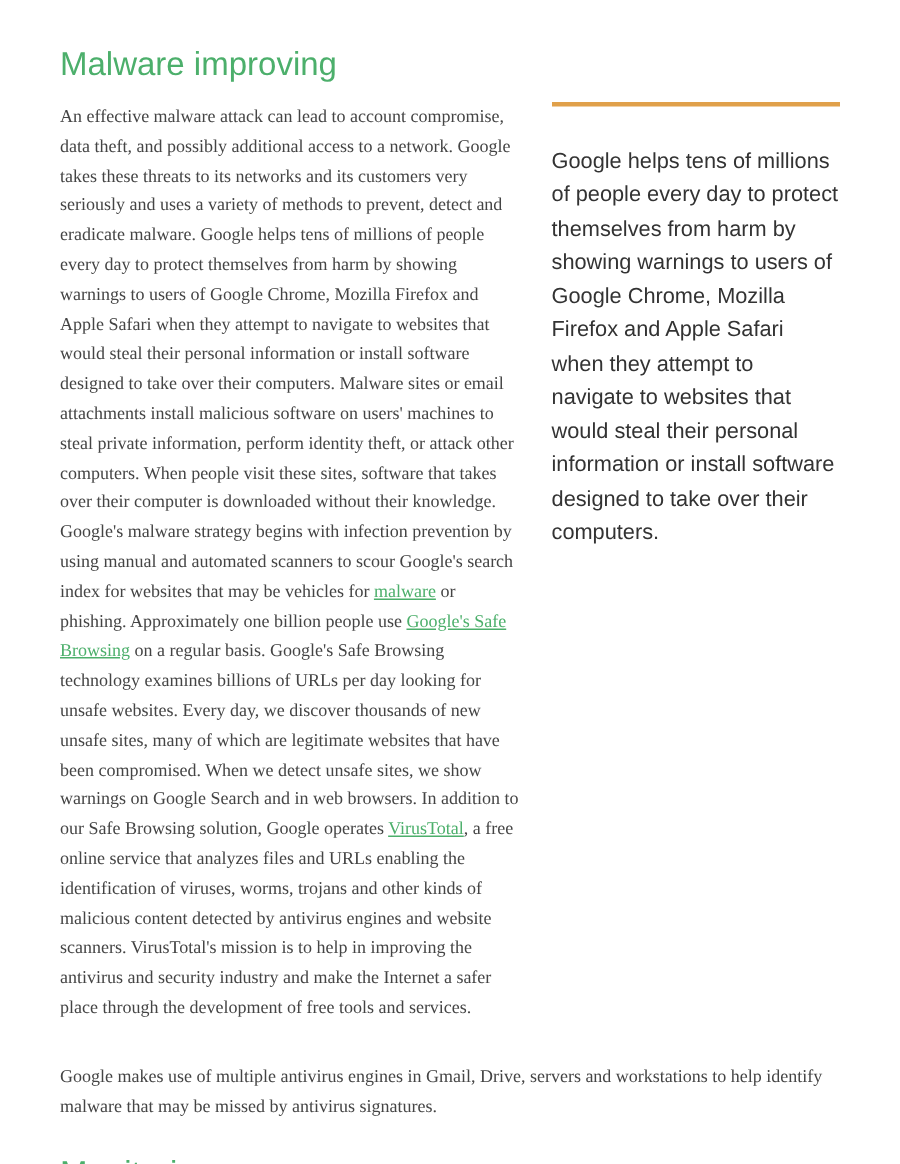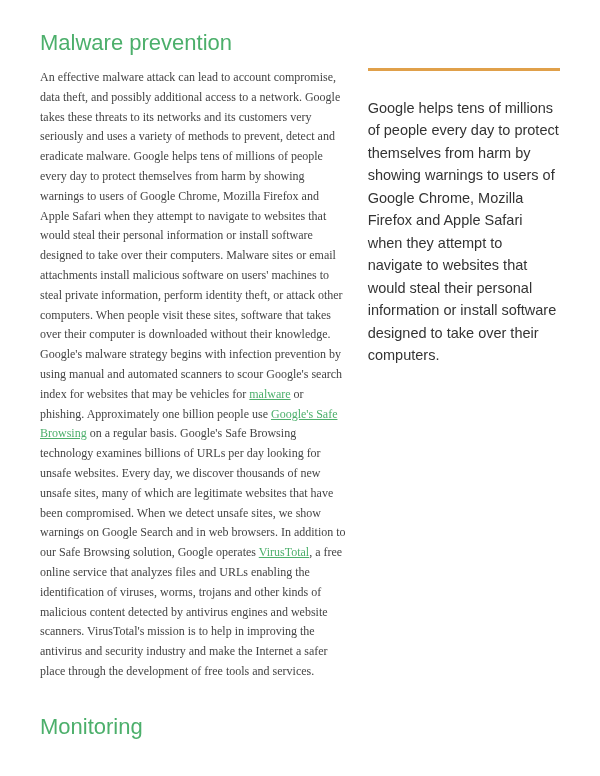--- a/index.html
+++ b/index.html
@@ -78,30 +78,31 @@
     a {
       color: #4caf6b;
       text-decoration: underline;
     }
   </style>
 </head>
 <body>
 
 <div class="page-content">
 
-  <h1 class="section-title">Malware prevention</h1>
+  <h1 class="section-title">Malware improving</h1>
 
   <div class="main-content">
     <div class="main-text">
       <p>
         An effective malware attack can lead to account compromise, data theft, and possibly additional access to a network. Google takes these threats to its networks and its customers very seriously and uses a variety of methods to prevent, detect and eradicate malware. Google helps tens of millions of people every day to protect themselves from harm by showing warnings to users of Google Chrome, Mozilla Firefox and Apple Safari when they attempt to navigate to websites that would steal their personal information or install software designed to take over their computers. Malware sites or email attachments install malicious software on users' machines to steal private information, perform identity theft, or attack other computers. When people visit these sites, software that takes over their computer is downloaded without their knowledge. Google's malware strategy begins with infection prevention by using manual and automated scanners to scour Google's search index for websites that may be vehicles for <a href="#">malware</a> or phishing. Approximately one billion people use <a href="#">Google's Safe Browsing</a> on a regular basis. Google's Safe Browsing technology examines billions of URLs per day looking for unsafe websites. Every day, we discover thousands of new unsafe sites, many of which are legitimate websites that have been compromised. When we detect unsafe sites, we show warnings on Google Search and in web browsers. In addition to our Safe Browsing solution, Google operates <a href="#">VirusTotal</a>, a free online service that analyzes files and URLs enabling the identification of viruses, worms, trojans and other kinds of malicious content detected by antivirus engines and website scanners. VirusTotal's mission is to help in improving the antivirus and security industry and make the Internet a safer place through the development of free tools and services.
       </p>
     </div>
 
     <div class="sidebar-quote">
       <span>Google helps tens of millions of people every day to protect themselves from harm by showing warnings to users of Google Chrome, Mozilla Firefox and Apple Safari when they attempt to navigate to websites that would steal their personal information or install software designed to take over their computers.</span>
     </div>
   </div>
 
+  <p class="extra-paragraph">Google makes use of multiple antivirus engines in Gmail, Drive, servers and workstations to help identify malware that may be missed by antivirus signatures.</p>
 
   <h2 class="section-title">Monitoring</h2>
 
 </div>
 
 </body></html>

